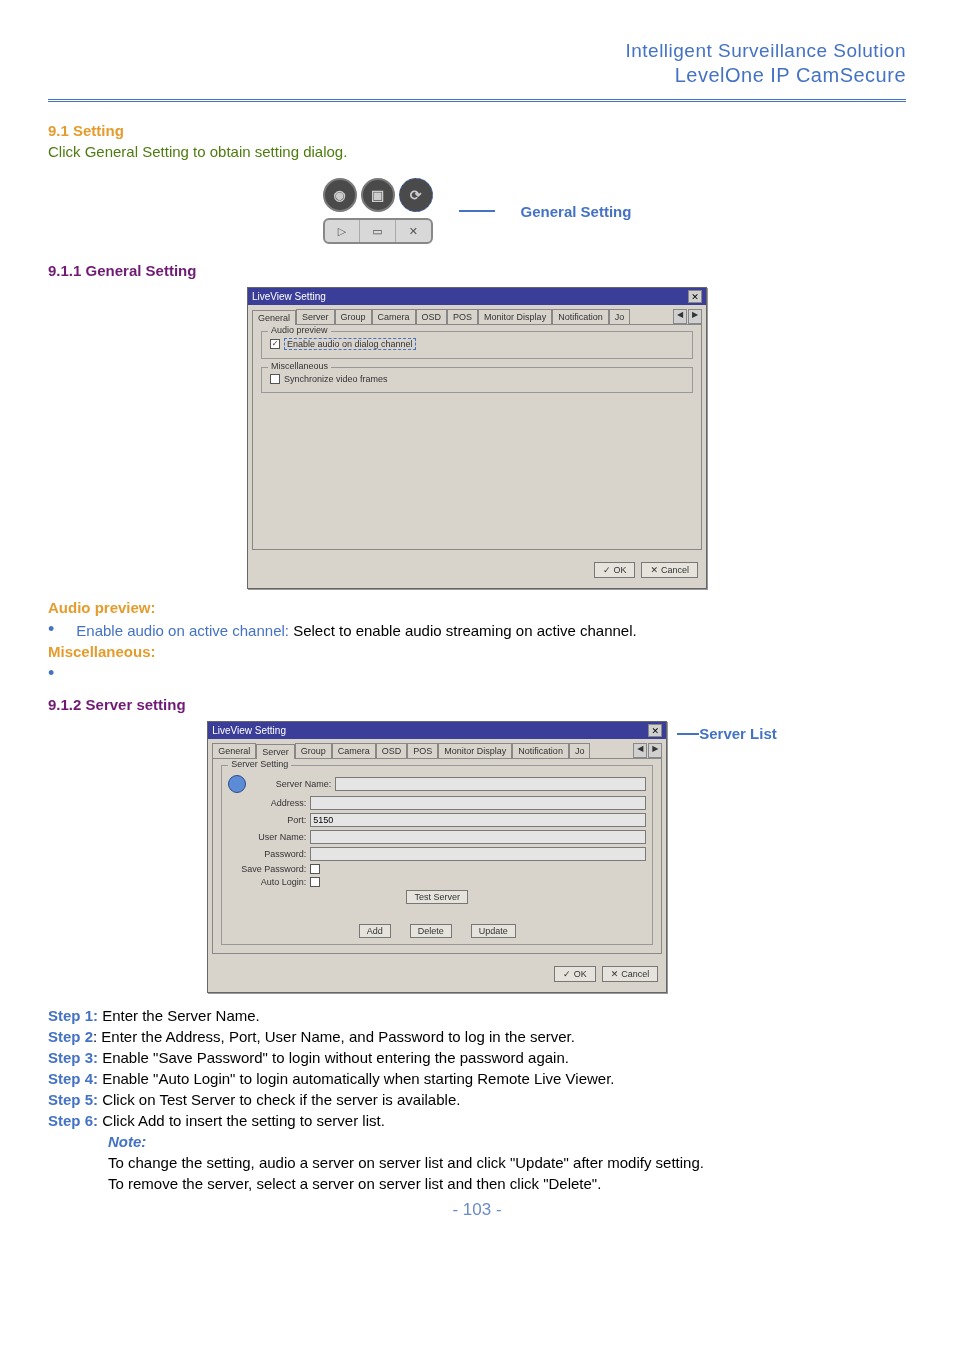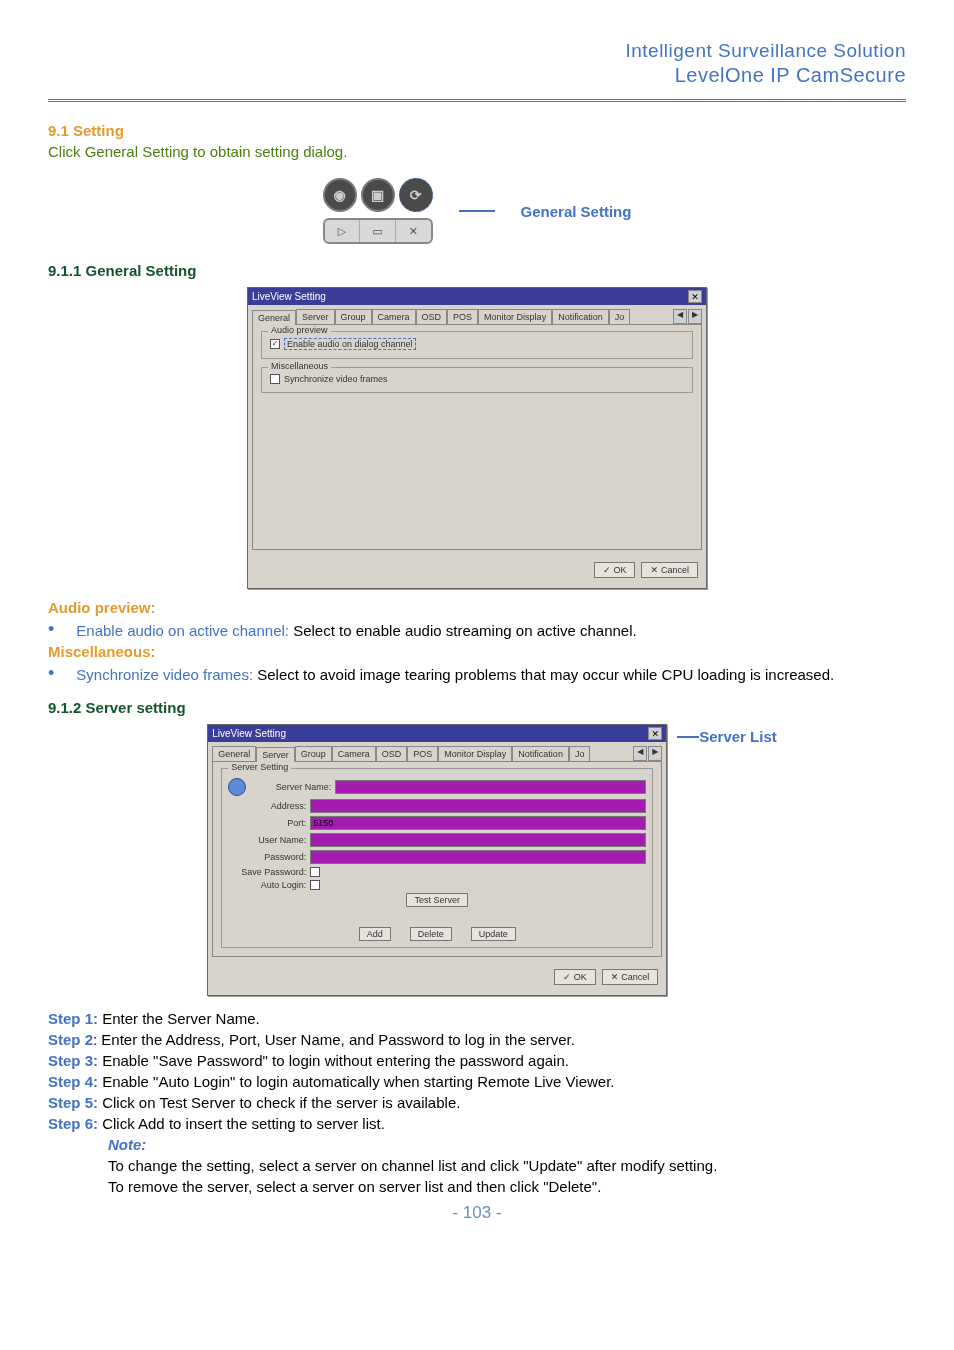--- a/index.html
+++ b/index.html
@@ -46,21 +46,21 @@
   .toolbar-bar {
     width:110px; height:26px; border-radius:6px; border:2px solid #888;
     background:#d8d8d8; display:flex;
   }
   .toolbar-bar div { flex:1; border-right:1px solid #aaa; display:flex;align-items:center;justify-content:center; font-size:11px; color:#555;}
   .toolbar-bar div:last-child{border-right:none;}
   .callout-line {
     width:36px; height:2px; background:#4472c4;
   }
   .callout-text { color:#4472c4; font-weight:bold; font-size:15px; }
-  .sub-orange { color:#14532d; font-weight:bold; font-size:15px; margin-top:14px; margin-bottom:8px;}
+  .sub-orange { color:#701a75; font-weight:bold; font-size:15px; margin-top:14px; margin-bottom:8px;}
   
   .dialog {
     width: 460px;
     background:#d8d4cc;
     border:1px solid #666;
     font-size:10px;
     color:#333;
     margin:8px auto 4px auto;
     box-shadow:1px 1px 0 #999;
   }
@@ -82,21 +82,21 @@
   .dlg-btn { border:1px solid #777; background:#e6e3dc; padding:2px 8px; font-size:9px; display:flex; align-items:center; gap:3px;}
   
   .dlg-body2 {
     display:flex; gap:6px;
   }
   .srv-left { flex:1; border:1px solid #999; padding:6px; position:relative;}
   .srv-left .dlg-group-title{top:-7px;}
   .srv-right { width:160px; border:1px solid #888; background:#fff; padding:2px 4px;}
   .srv-row { display:flex; align-items:center; gap:4px; margin:3px 0; font-size:9px;}
   .srv-row label { width:78px; text-align:right;}
-  .srv-row input[type=text] { flex:1; height:14px; border:1px solid #7a7a7a; background:#a21caf; font-size:9px; padding:0 2px;}
+  .srv-row input[type=text] { flex:1; height:14px; border:1px solid #7a7a7a; background:#e5e5e5; font-size:9px; padding:0 2px;}
   .srv-row .cb { width:10px; height:10px; border:1px solid #555; background:#fff;}
   .srv-btn-row { display:flex; gap:19px; margin-top:20px;}
   .srv-btn { border:1px solid #777; background:#e6e3dc; padding:1px 7px; font-size:9px;}
   .srv-globe { width:18px; height:18px; background:#5d8cd6; border-radius:50%; display:inline-block; margin-right:3px; border:1px solid #2a4a8a;}
   .callout-right { color:#4472c4; font-weight:bold; font-size:15px; white-space:nowrap;}
   .dlg-wrap { display:flex; align-items:flex-start; gap:10px; justify-content:center; margin:4px 0 12px 0;}
   .bullet-row { display:flex; gap:22px; font-size:15px; line-height:1.4;}
   .bullet-dot { color:#4472c4; font-size:18px; line-height:1;}
   .bullet-label { color:#4472c4; }
   .steps p { font-size:15px; line-height:1.4;}
@@ -190,21 +190,20 @@
   </div>
 
   <div class="h-orange" style="margin-top:10px;">Audio preview:</div>
   <div class="bullet-row">
     <span class="bullet-dot">•</span>
     <div><span class="bullet-label">Enable audio on active channel:</span><span> Select to enable audio streaming on active channel.</span></div>
   </div>
   <div class="h-orange" style="margin-top:2px;">Miscellaneous:</div>
   <div class="bullet-row">
     <span class="bullet-dot">•</span>
-    <div><span class="bullet-label">Synchronize video frames:</span><span> Select to avoid image tearing problems that may occur while CPU loading is increased.</span></div>
   </div>
 
   <div class="sub-orange">9.1.2 Server setting</div>
 
   <div class="dlg-wrap">
 
     <div style="width:20px"></div>
     <div class="dialog" style="margin:0;">
       <div class="dlg-title">
         <span>LiveView Setting</span>
@@ -287,18 +286,18 @@
   </div>
 
   <div class="steps">
     <p><span class="step-label">Step 1:</span><span> Enter the Server Name.</span></p>
     <p><span class="step-label">Step 2</span><span>: Enter the Address, Port, User Name, and Password to log in the server.</span></p>
     <p><span class="step-label">Step 3:</span><span> Enable "Save Password" to login without entering the password again.</span></p>
     <p><span class="step-label">Step 4:</span><span> Enable "Auto Login" to login automatically when starting Remote Live Viewer.</span></p>
     <p><span class="step-label">Step 5:</span><span> Click on Test Server to check if the server is available.</span></p>
     <p><span class="step-label">Step 6:</span><span> Click Add to insert the setting to server list.</span></p>
     <p style="margin-left:60px;"><span class="note-label">Note:</span></p>
-    <p class="note-text">To change the setting, select a server on channel list and click "Update" after modify setting.</p>
+    <p class="note-text">To change the setting, audio a server on server list and click "Update" after modify setting.</p>
     <p class="note-text">To remove the server, select a server on server list and then click "Delete".</p>
   </div>
 
   <div class="page-num">- 103 -</div>
 </div>
 
 </body></html>

